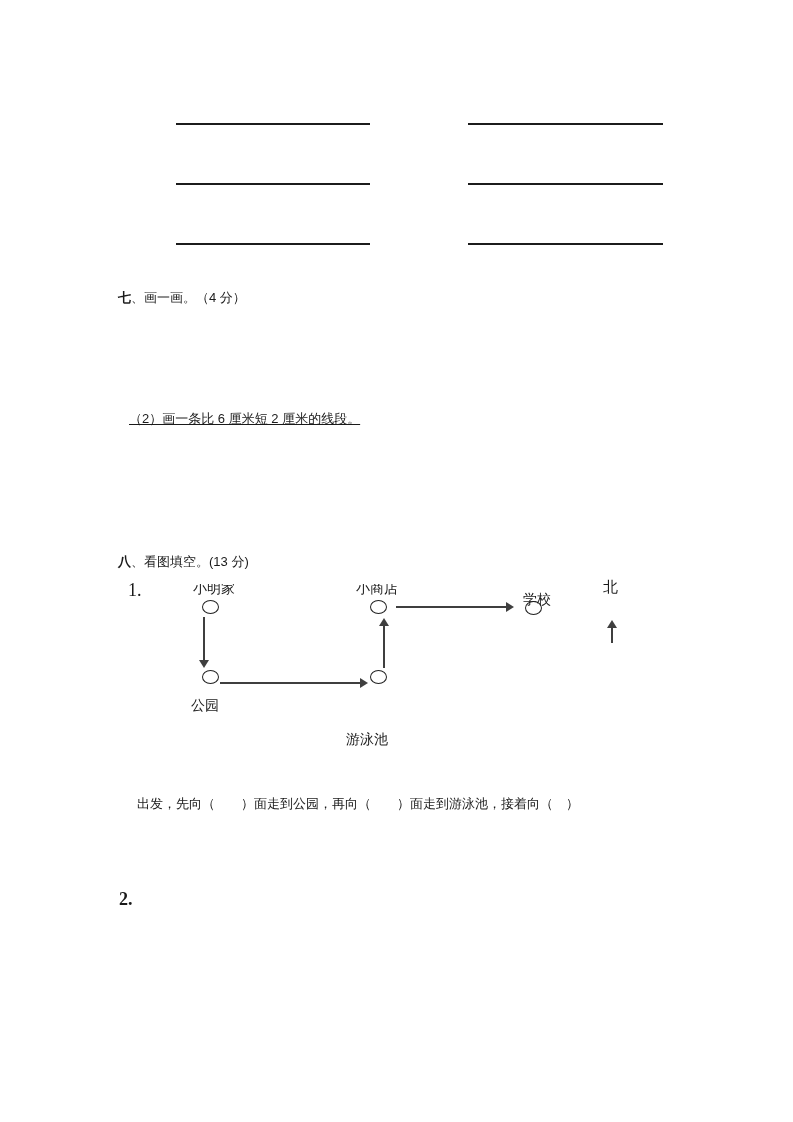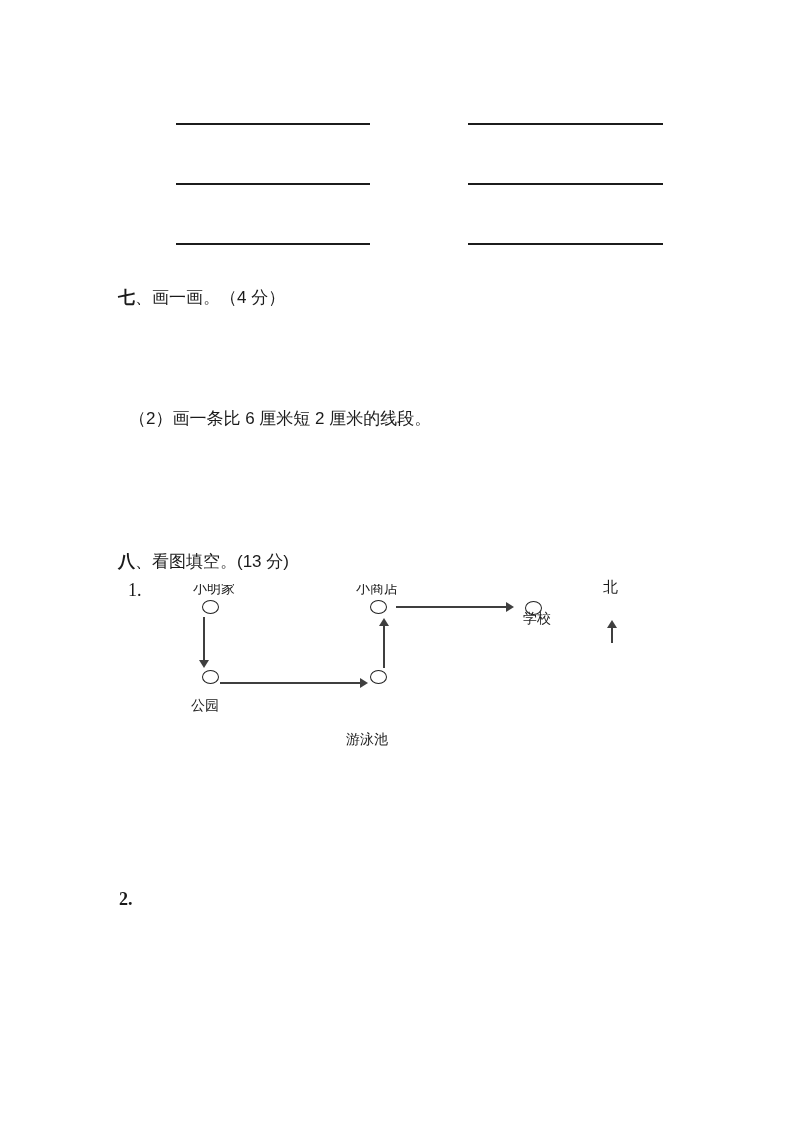--- a/index.html
+++ b/index.html
@@ -12,21 +12,21 @@
     font-family: "Liberation Sans", "DejaVu Sans", sans-serif;
     color: #1a1a1a;
   }
   .abs { position: absolute; }
   .blank-line {
     position: absolute;
     height: 0;
     border-top: 2px solid #1c1c1c;
   }
   .cjk {
-    font-size: 17px;
+    font-size: 13px;
     line-height: 21px;
     white-space: pre;
     color: #1a1a1a;
   }
   .bold { font-weight: bold; }
   .serif { font-family: "Liberation Serif", "DejaVu Serif", serif; }
   .qnum { font-size: 18px; line-height: 20px; }
   .node-circle {
     position: absolute;
     width: 17px;
@@ -58,49 +58,50 @@
 <div id="page">
 
   <div class="blank-line" style="left:176px; top:123px; width:194px;"></div>
   <div class="blank-line" style="left:468px; top:123px; width:195px;"></div>
   <div class="blank-line" style="left:176px; top:183px; width:194px;"></div>
   <div class="blank-line" style="left:468px; top:183px; width:195px;"></div>
   <div class="blank-line" style="left:176px; top:243px; width:194px;"></div>
   <div class="blank-line" style="left:468px; top:243px; width:195px;"></div>
 
   <div class="abs cjk" style="left:118px; top:287px;"><span class="bold">七</span><span>、画一画。（4 分）</span></div>
-  <div class="abs cjk" style="left:129px; top:408px;">（2）画一条比 6 厘米短 2 厘米的线段。</div>
+  <div class="abs cjk" style="left:129px; top:408px;text-decoration:underline;">（2）画一条比 6 厘米短 2 厘米的线段。</div>
 
   <div class="abs cjk" style="left:118px; top:551px;"><span class="bold">八</span><span>、看图填空。(13 分)</span></div>
   <div class="abs serif qnum" style="left:128px; top:580px;">1.</div>
 
   <div class="node-circle" style="left:202px; top:600px;"></div>
   <div class="node-circle" style="left:370px; top:600px;"></div>
   <div class="node-circle" style="left:525px; top:601px;"></div>
   <div class="node-circle" style="left:202px; top:670px;"></div>
   <div class="node-circle" style="left:370px; top:670px;"></div>
 
   <div class="node-label clip" style="left:189px; top:584px; width:50px;text-align:center;"><span>小明家</span></div>
   <div class="node-label clip" style="left:356px; top:584px; width:50px;"><span>小商店</span></div>
-  <div class="node-label" style="left:523px; top:591px;margin-top:19px;">学校</div>
+  <div class="node-label" style="left:523px; top:591px;">学校</div>
   <div class="node-label" style="left:191px; top:697px;">公园</div>
   <div class="node-label" style="left:346px; top:731px;">游泳池</div>
 
   <div class="shaft" style="left:203px; top:617px; width:2px; height:44px;"></div>
   <div class="head head-down" style="left:199px; top:660px;"></div>
 
   <div class="shaft" style="left:220px; top:682px; width:141px; height:2px;"></div>
   <div class="head head-right" style="left:360px; top:678px;"></div>
 
   <div class="head head-up" style="left:379px; top:618px;"></div>
   <div class="shaft" style="left:383px; top:625px; width:2px; height:43px;"></div>
 
   <div class="shaft" style="left:396px; top:606px; width:111px; height:2px;"></div>
   <div class="head head-right" style="left:506px; top:602px;"></div>
 
   <div class="abs" style="left:603px; top:578px; font-size:15px; line-height:17px;">北</div>
   <div class="head head-up" style="left:607px; top:620px;"></div>
   <div class="shaft" style="left:611px; top:627px; width:2px; height:16px;"></div>
 
+  <div class="abs cjk" style="left:137px; top:793px;">出发，先向（　　）面走到公园，再向（　　）面走到游泳池，接着向（　）</div>
 
   <div class="abs serif qnum bold" style="left:119px; top:889px;">2.</div>
 
 </div>
 
 </body></html>

